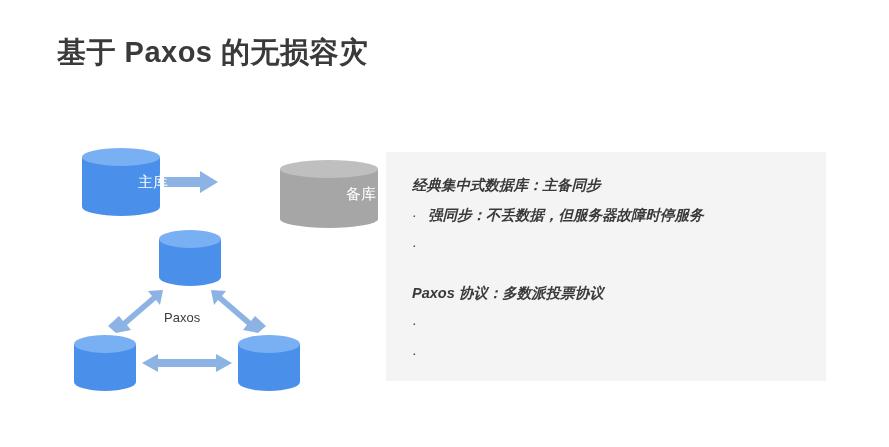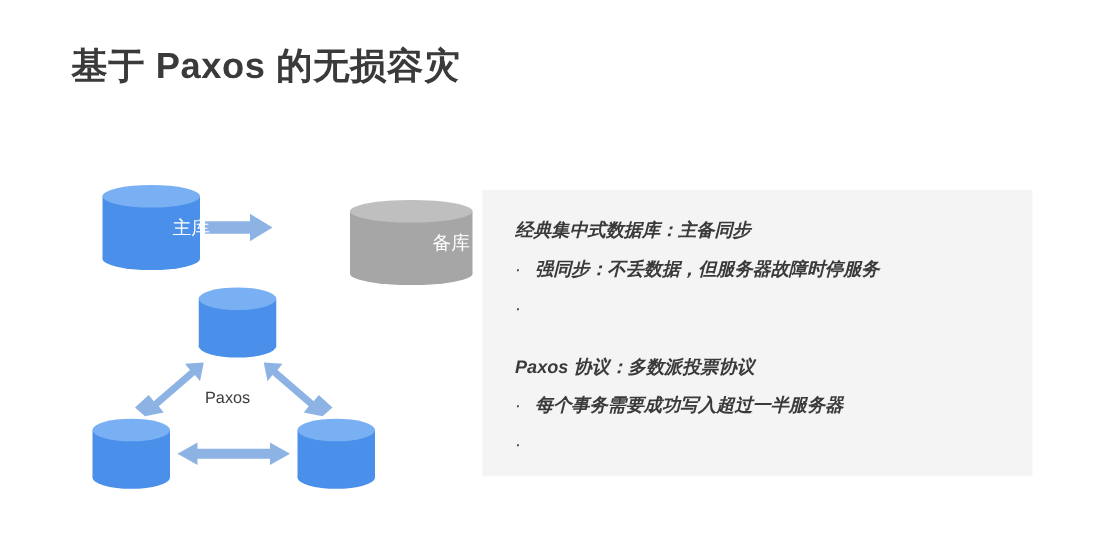--- a/index.html
+++ b/index.html
@@ -228,21 +228,20 @@
     </div>
   </div>
 
   <div class="block-gap"></div>
 
   <div>
     <div class="block-heading">Paxos 协议：多数派投票协议</div>
 
     <div class="bullet-row">
       <span class="bullet-dot">·</span>
-      <span class="bullet-text">每个事务需要成功写入超过一半服务器</span>
     </div>
 
     <div class="bullet-row">
       <span class="bullet-dot">·</span>
     </div>
   </div>
 
 </div>
 
 </body></html>

